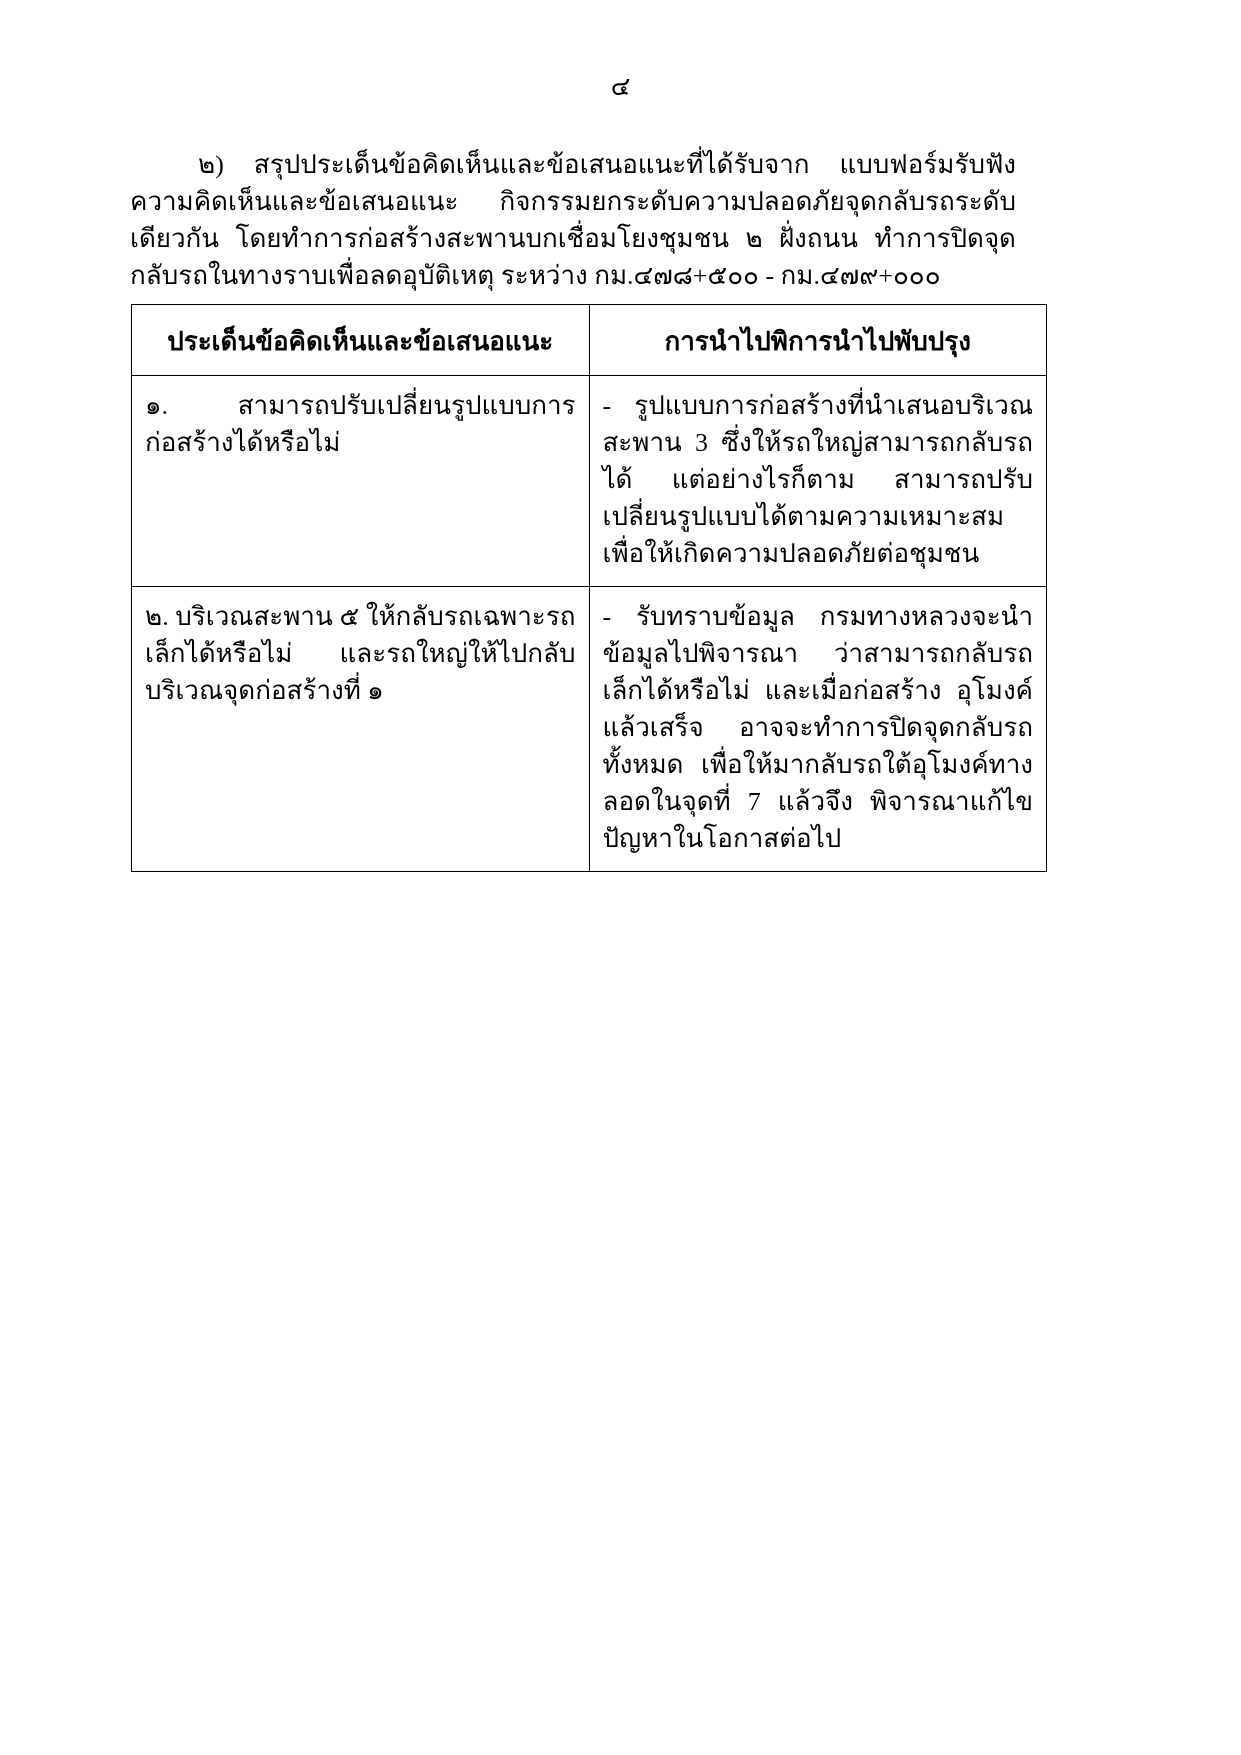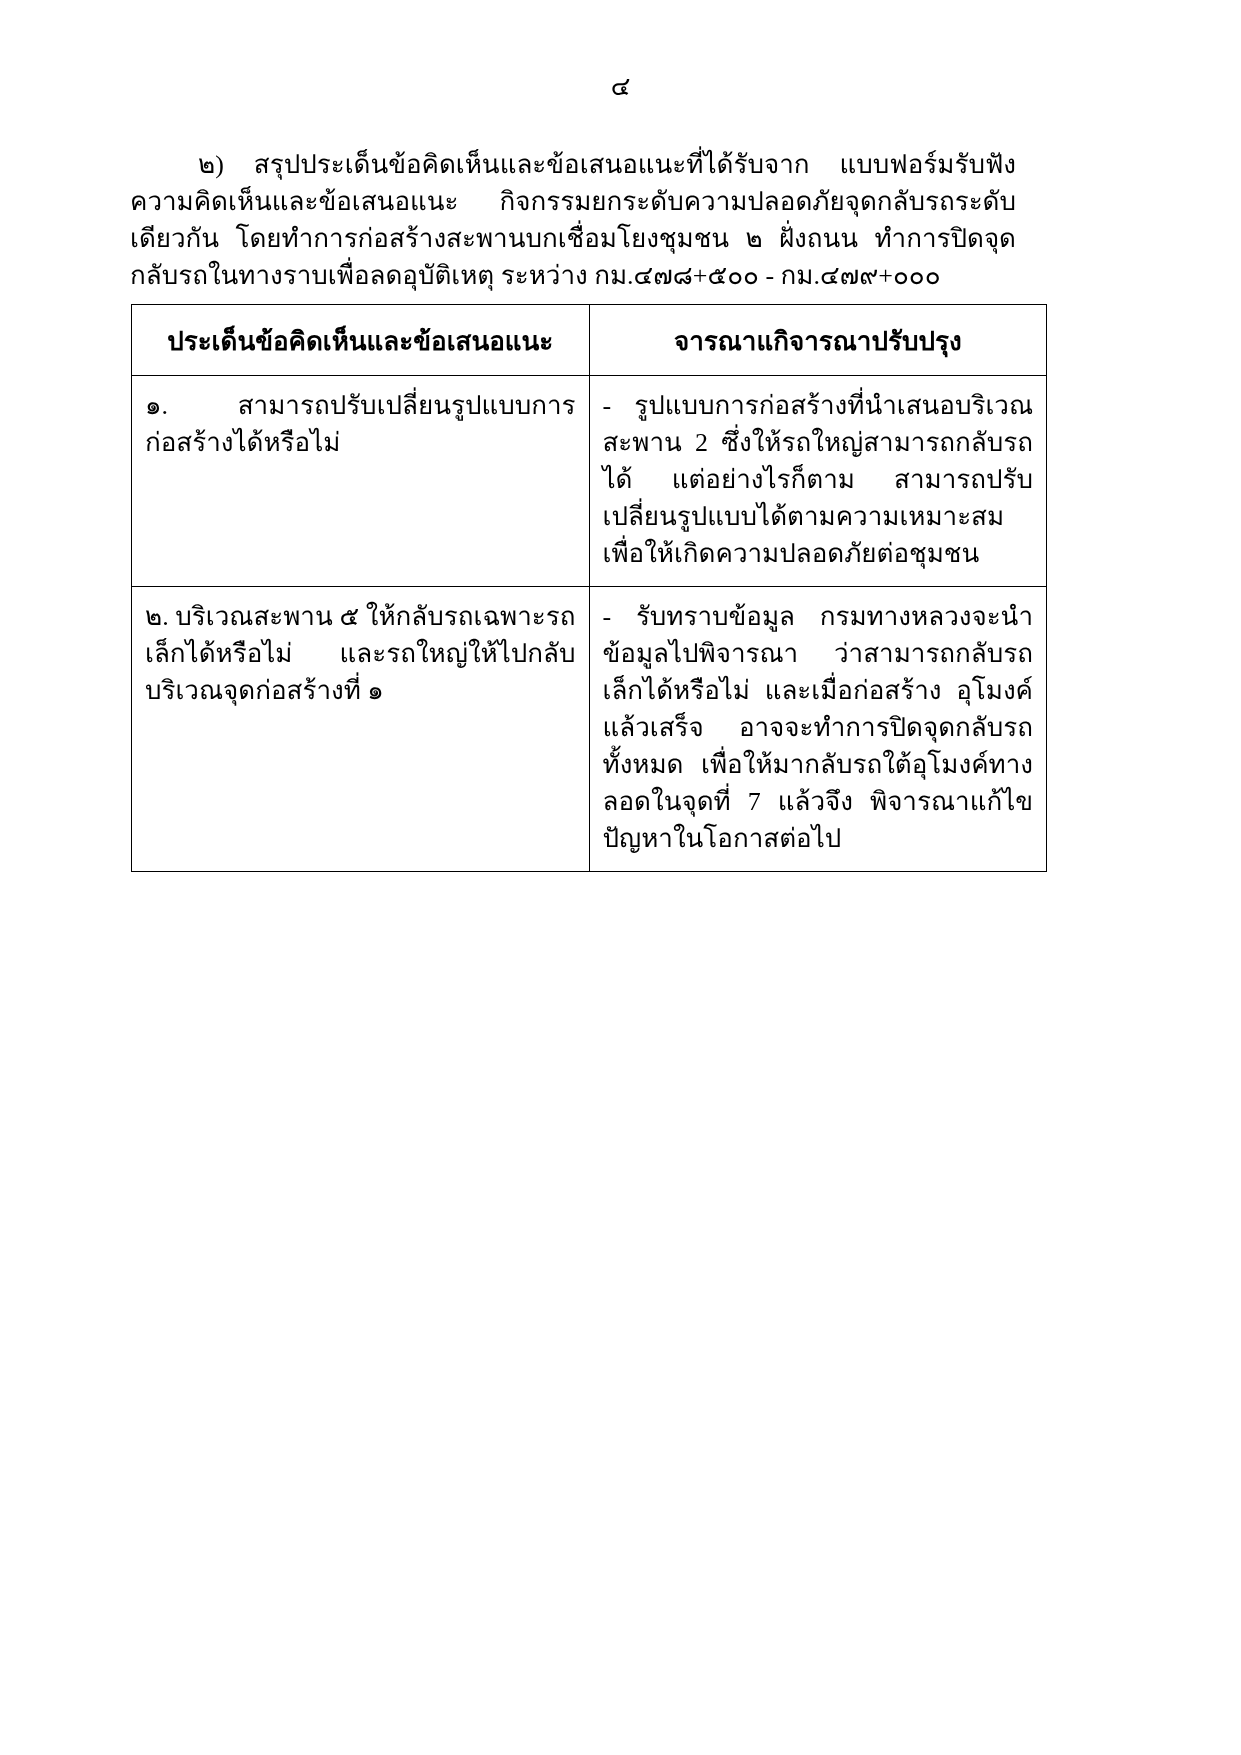--- a/index.html
+++ b/index.html
@@ -64,27 +64,27 @@
 <div class="page">
 
   <div class="page-number">๔</div>
 
   <p class="intro">๒) สรุปประเด็นข้อคิดเห็นและข้อเสนอแนะที่ได้รับจาก แบบฟอร์มรับฟังความคิดเห็นและข้อเสนอแนะ กิจกรรมยกระดับความปลอดภัยจุดกลับรถระดับเดียวกัน โดยทำการก่อสร้างสะพานบกเชื่อมโยงชุมชน ๒ ฝั่งถนน ทำการปิดจุดกลับรถในทางราบเพื่อลดอุบัติเหตุ ระหว่าง กม.๔๗๘+๕๐๐ - กม.๔๗๙+๐๐๐</p>
 
   <table class="feedback">
     <thead>
       <tr>
         <th>ประเด็นข้อคิดเห็นและข้อเสนอแนะ</th>
-        <th>จารณาแกิจารณาปรับปรุง</th>
+        <th>การนำไปพิการนำไปพับปรุง</th>
       </tr>
     </thead>
     <tbody>
       <tr>
         <td>๑. สามารถปรับเปลี่ยนรูปแบบการก่อสร้างได้หรือไม่</td>
-        <td>- รูปแบบการก่อสร้างที่นำเสนอบริเวณสะพาน 2 ซึ่งให้รถใหญ่สามารถกลับรถได้ แต่อย่างไรก็ตาม สามารถปรับเปลี่ยนรูปแบบได้ตามความเหมาะสม เพื่อให้เกิดความปลอดภัยต่อชุมชน</td>
+        <td>- รูปแบบการก่อสร้างที่นำเสนอบริเวณสะพาน 3 ซึ่งให้รถใหญ่สามารถกลับรถได้ แต่อย่างไรก็ตาม สามารถปรับเปลี่ยนรูปแบบได้ตามความเหมาะสม เพื่อให้เกิดความปลอดภัยต่อชุมชน</td>
       </tr>
       <tr>
         <td>๒. บริเวณสะพาน ๕ ให้กลับรถเฉพาะรถเล็กได้หรือไม่ และรถใหญ่ให้ไปกลับบริเวณจุดก่อสร้างที่ ๑</td>
         <td>- รับทราบข้อมูล กรมทางหลวงจะนำข้อมูลไปพิจารณา ว่าสามารถกลับรถเล็กได้หรือไม่ และเมื่อก่อสร้าง อุโมงค์แล้วเสร็จ อาจจะทำการปิดจุดกลับรถทั้งหมด เพื่อให้มากลับรถใต้อุโมงค์ทางลอดในจุดที่ 7 แล้วจึง พิจารณาแก้ไขปัญหาในโอกาสต่อไป</td>
       </tr>
     </tbody>
   </table>
 
 </div>
 

